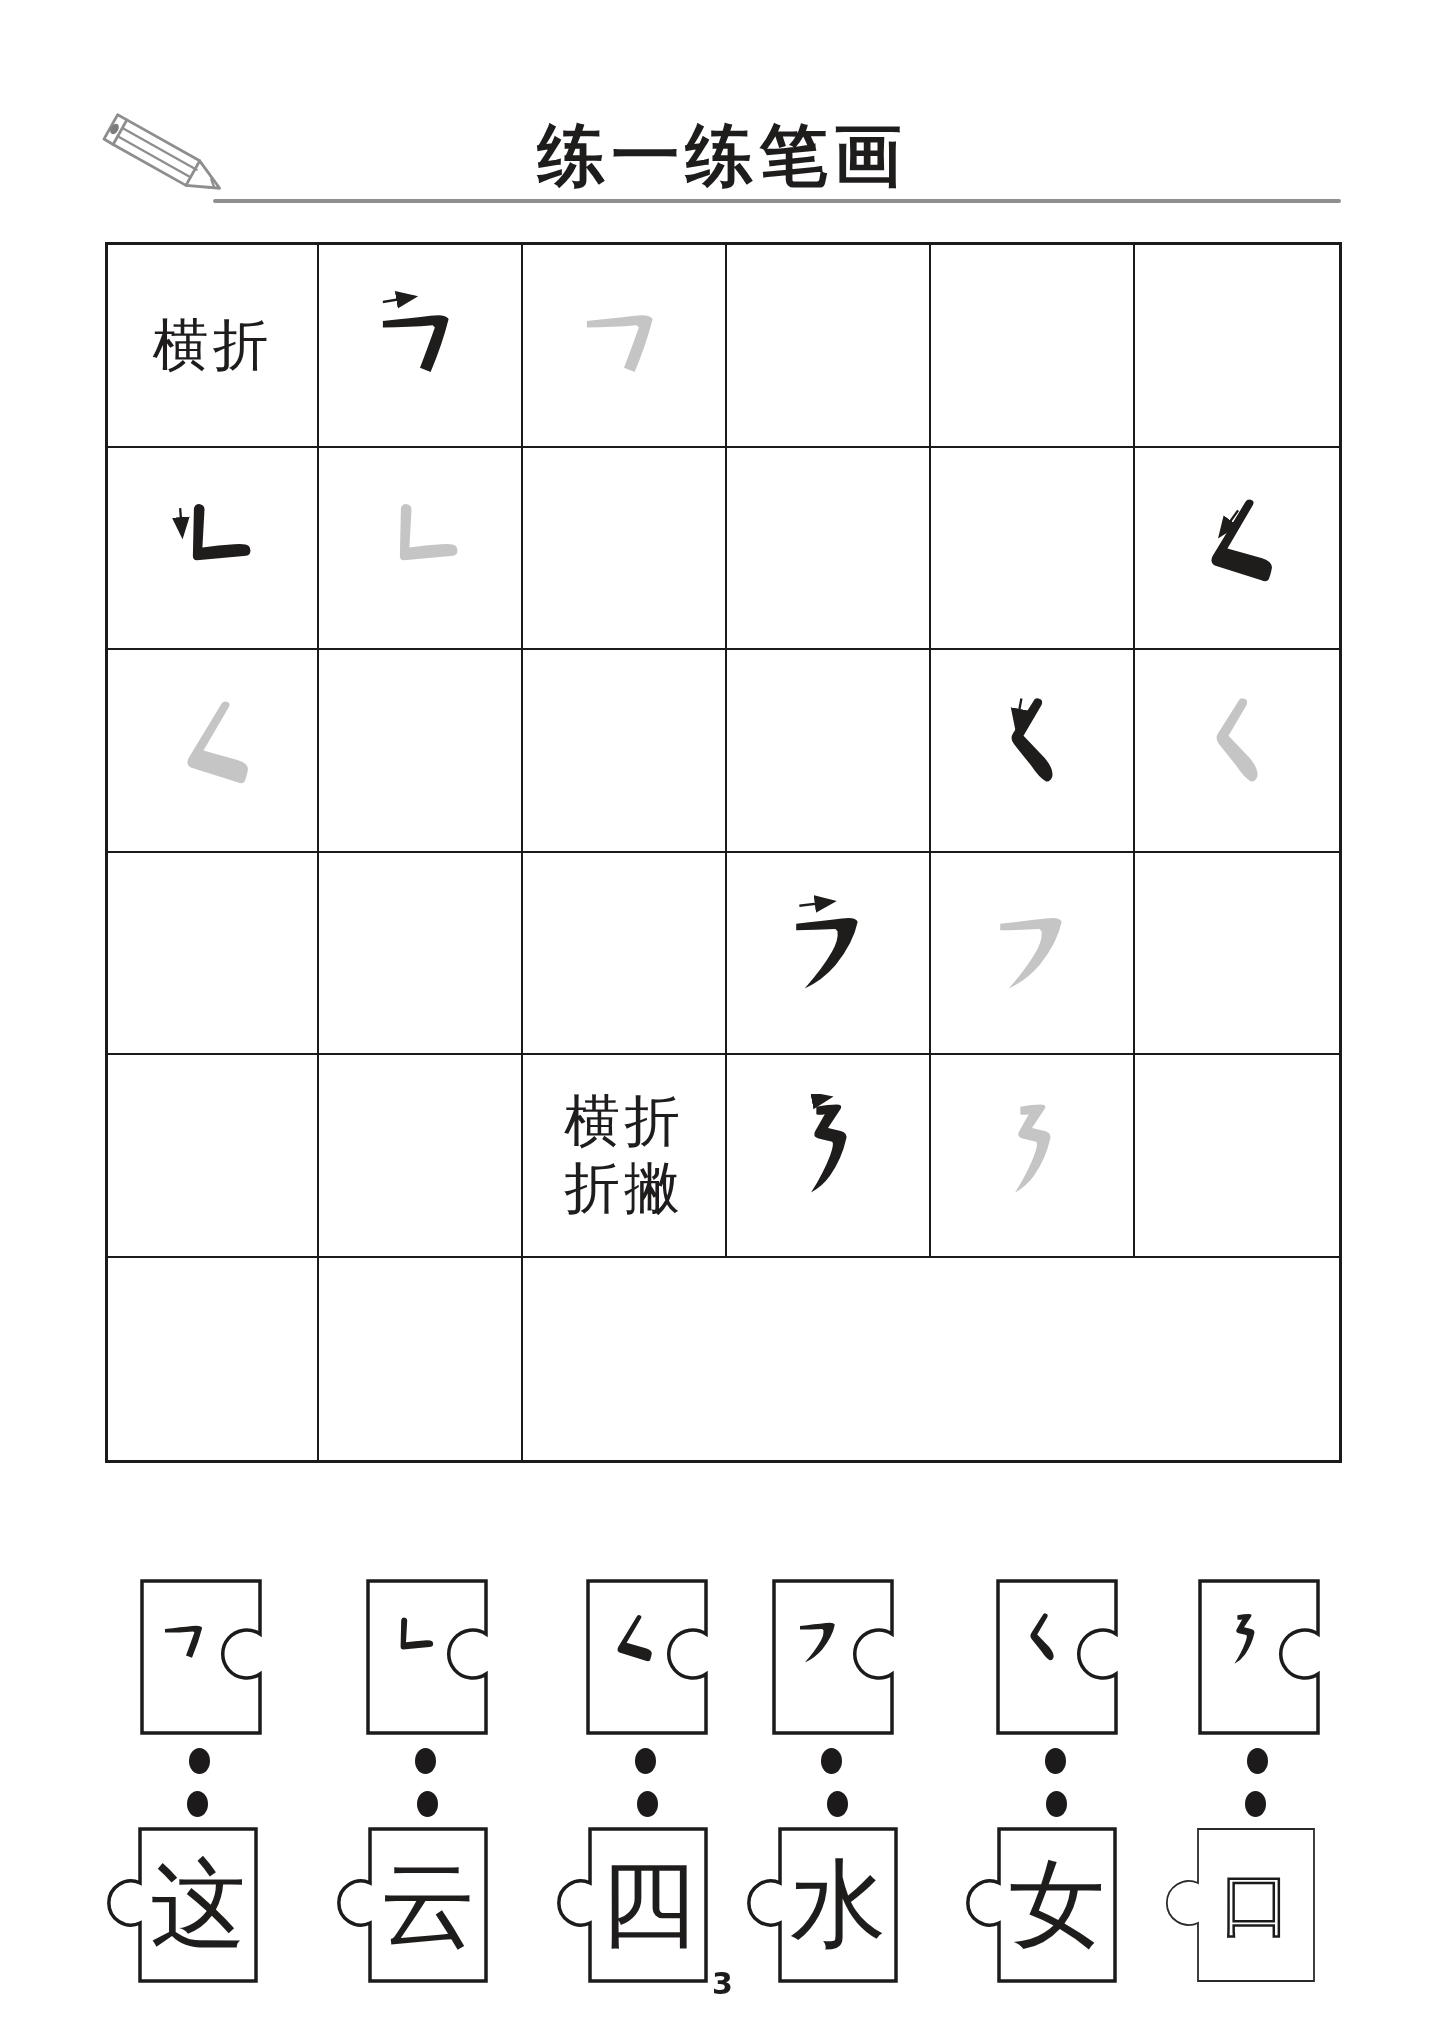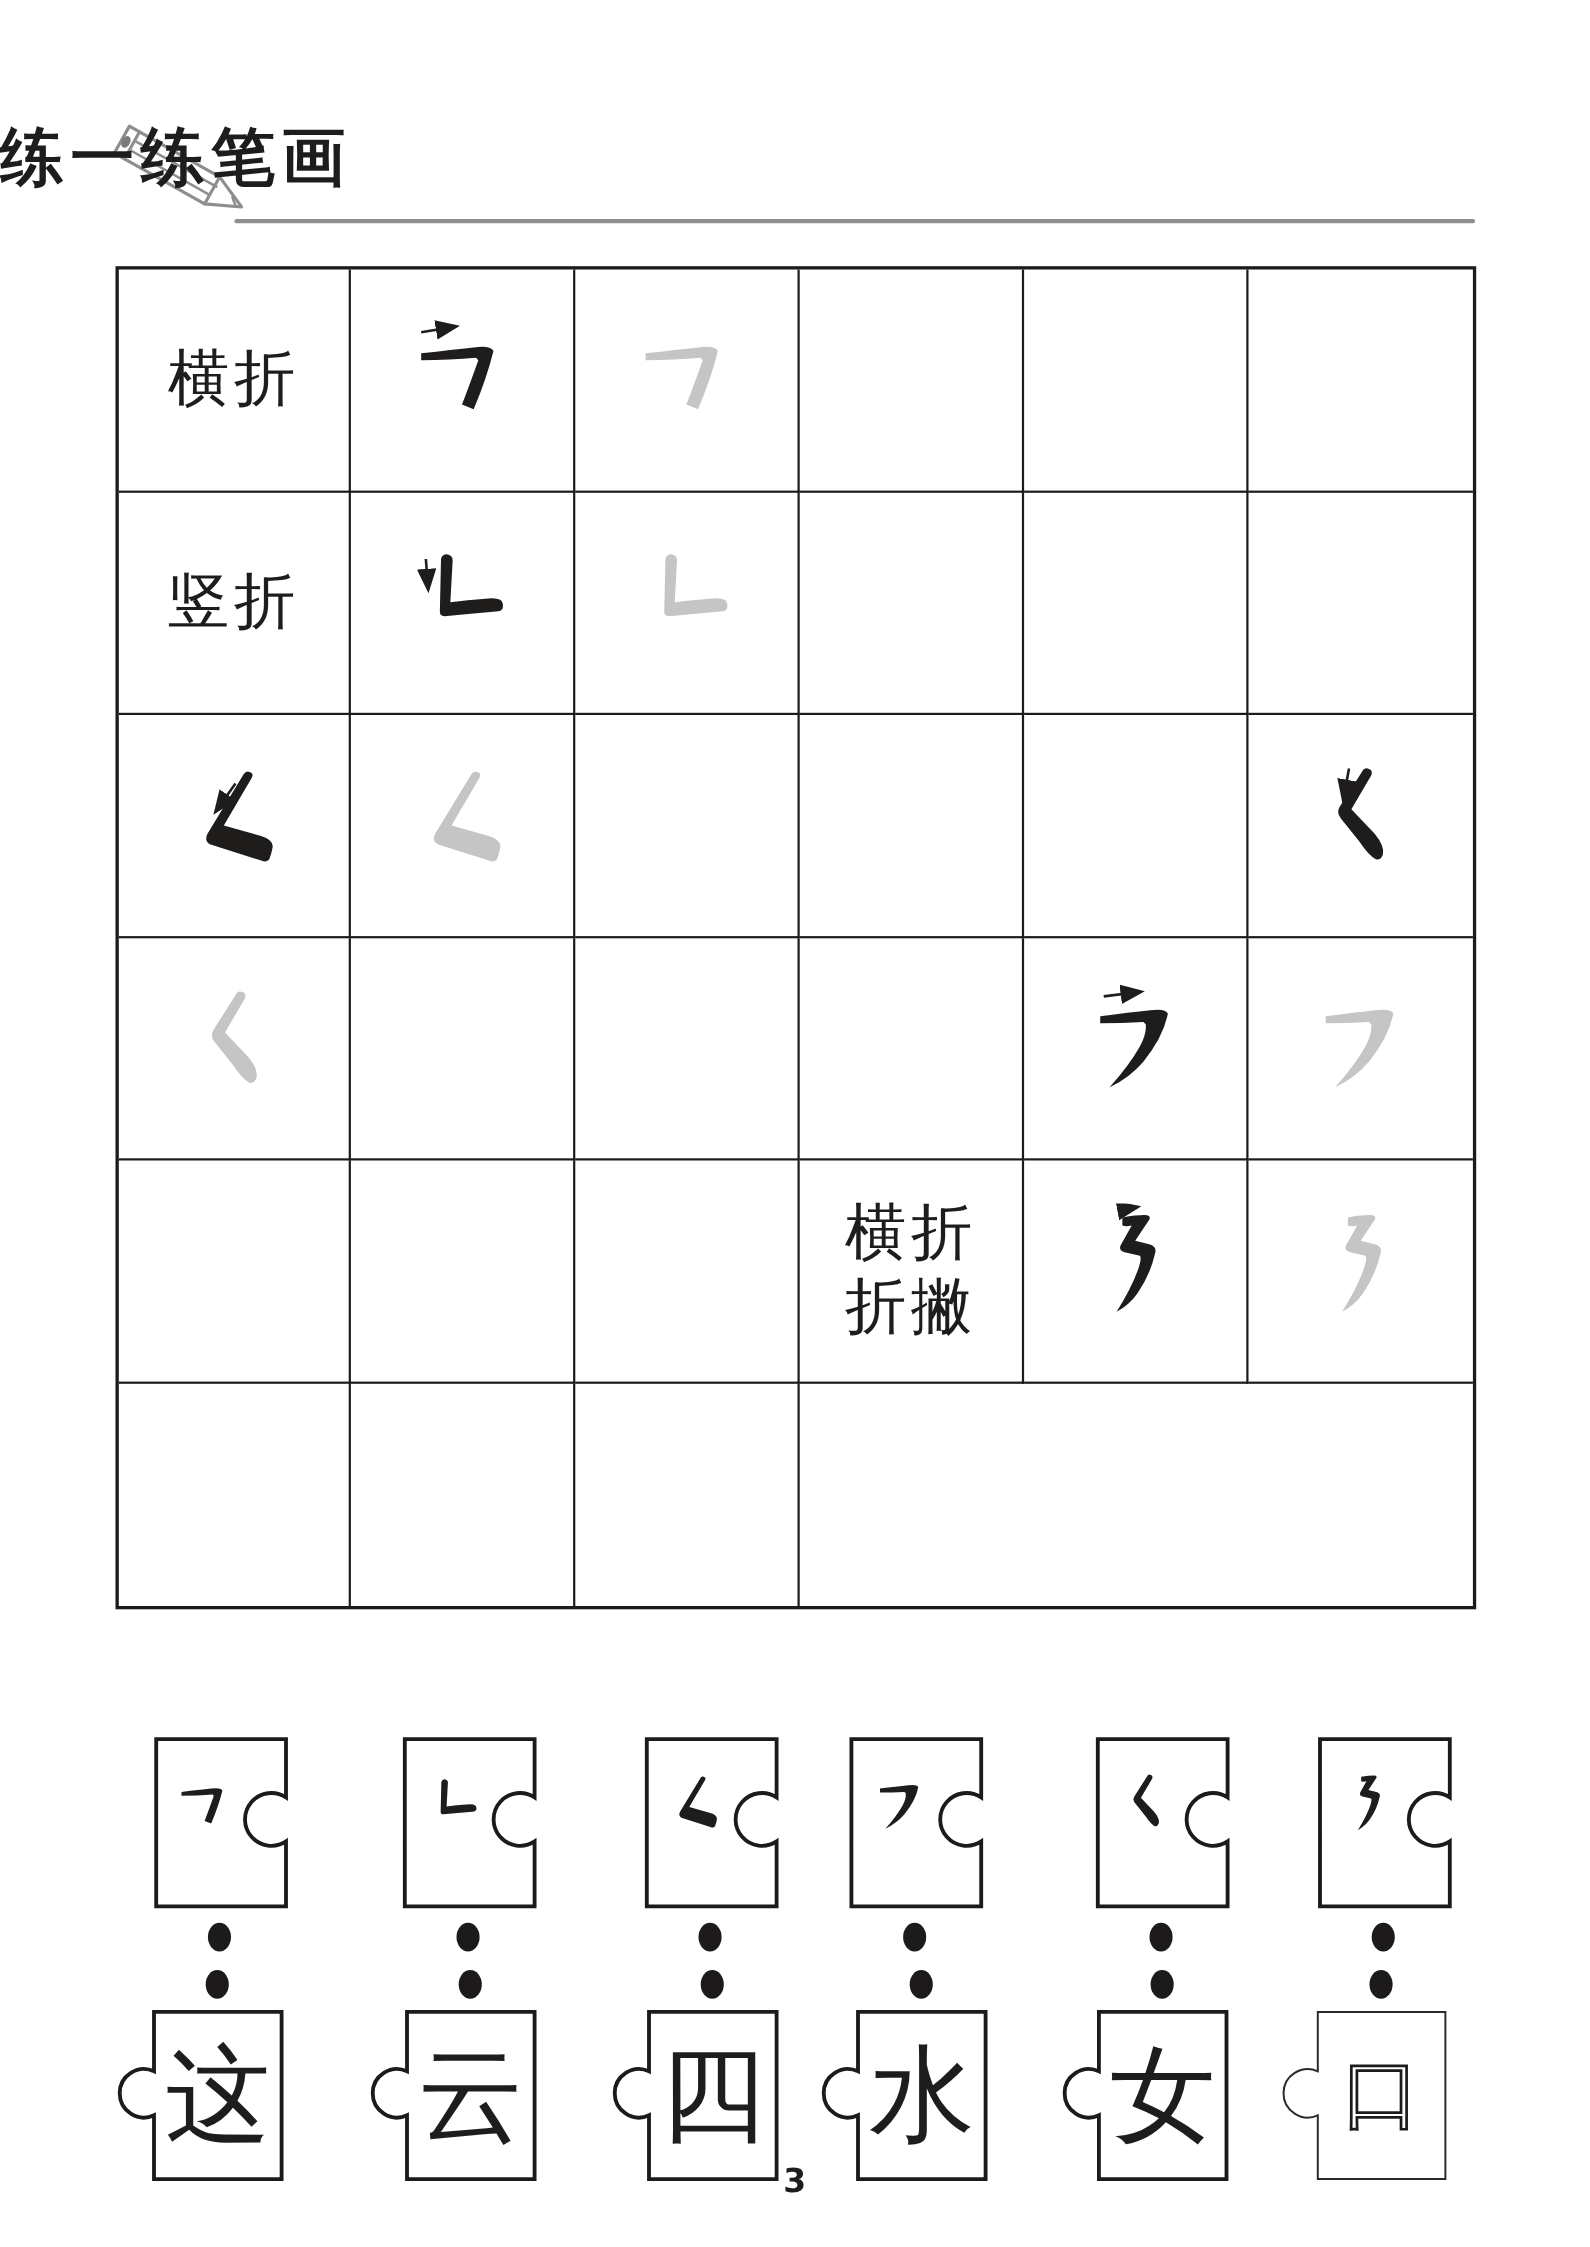--- a/index.html
+++ b/index.html
@@ -1,21 +1,21 @@
 <!DOCTYPE html>
 <html><head>
 <meta charset="utf-8">
 <style>
   html,body{margin:0;padding:0;background:#fff;}
   .page{position:relative;width:1445px;height:2043px;background:#fff;overflow:hidden;
         font-family:"Liberation Serif","DejaVu Serif",serif;color:#1f1c1c;}
 
   
-  .title{position:absolute;left:0;top:76px;width:100%;
-         font-size:58px;font-weight:bold;letter-spacing:6px;line-height:1;}
+  .title{position:absolute;left:0;top:76px;width:100%;text-align:center;
+         font-size:68px;font-weight:bold;letter-spacing:6px;line-height:1;}
   .rule-line{position:absolute;left:213px;top:199px;width:1128px;height:4px;
              background:#8f8f8f;border-radius:2px;}
   .pencil{position:absolute;left:98px;top:104px;width:142px;height:98px;}
 
   
   .ptable{position:absolute;left:105px;top:242px;width:1237px;height:1221px;
           display:grid;grid-template-columns:211px repeat(5,1fr);
           grid-template-rows:repeat(6,1fr);
           border:3.5px solid #1b1b1b;box-sizing:border-box;background:#fff;}
   .cell{border-right:2px solid #1b1b1b;border-bottom:2px solid #1b1b1b;
@@ -88,23 +88,20 @@
     </div>
     <div class="cell">
       <svg class="stroke-svg" viewBox="0 0 100 100">
           <use href="#st-hengzhe" fill="#c5c5c5"></use>
         </svg>
     </div>
     <div class="cell"></div>
     <div class="cell"></div>
     <div class="cell"></div>
 
-    <div class="cell lbl">
-        <span>竖折</span>
-      </div>
     <div class="cell">
       <svg class="stroke-svg" viewBox="0 0 100 100">
         <use href="#st-shuzhe" fill="#1f1c1c"></use>
         <path class="arrow" d="M19,20 L21,46" marker-end="url(#ah)"></path>
       </svg>
     </div>
     <div class="cell">
       <svg class="stroke-svg" viewBox="0 0 100 100">
           <use href="#st-shuzhe" fill="#c5c5c5"></use>
         </svg>

